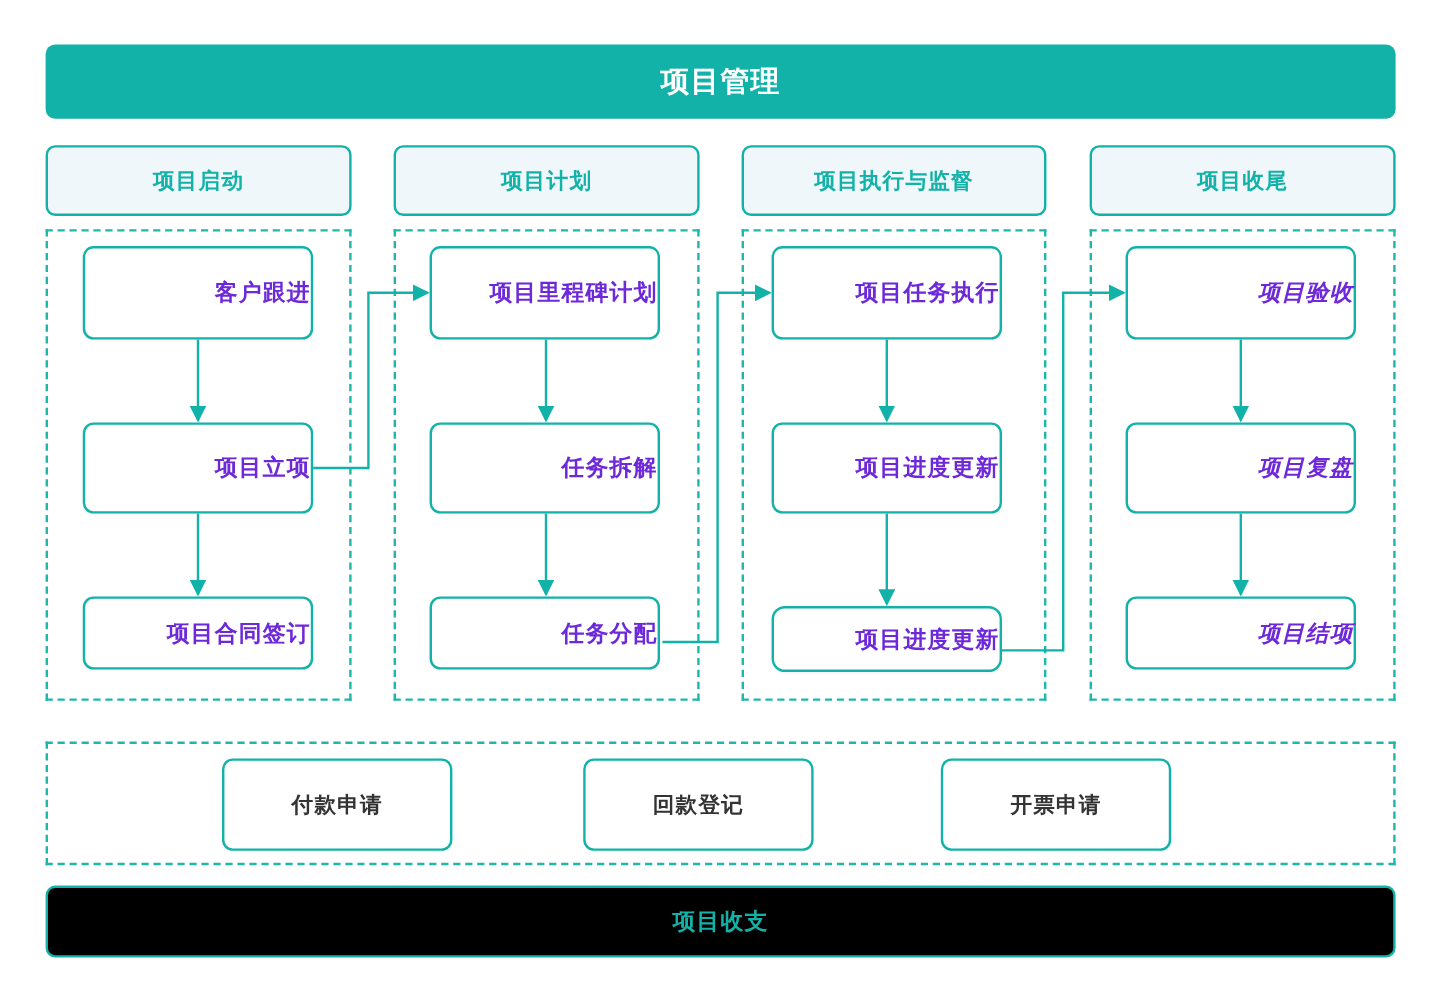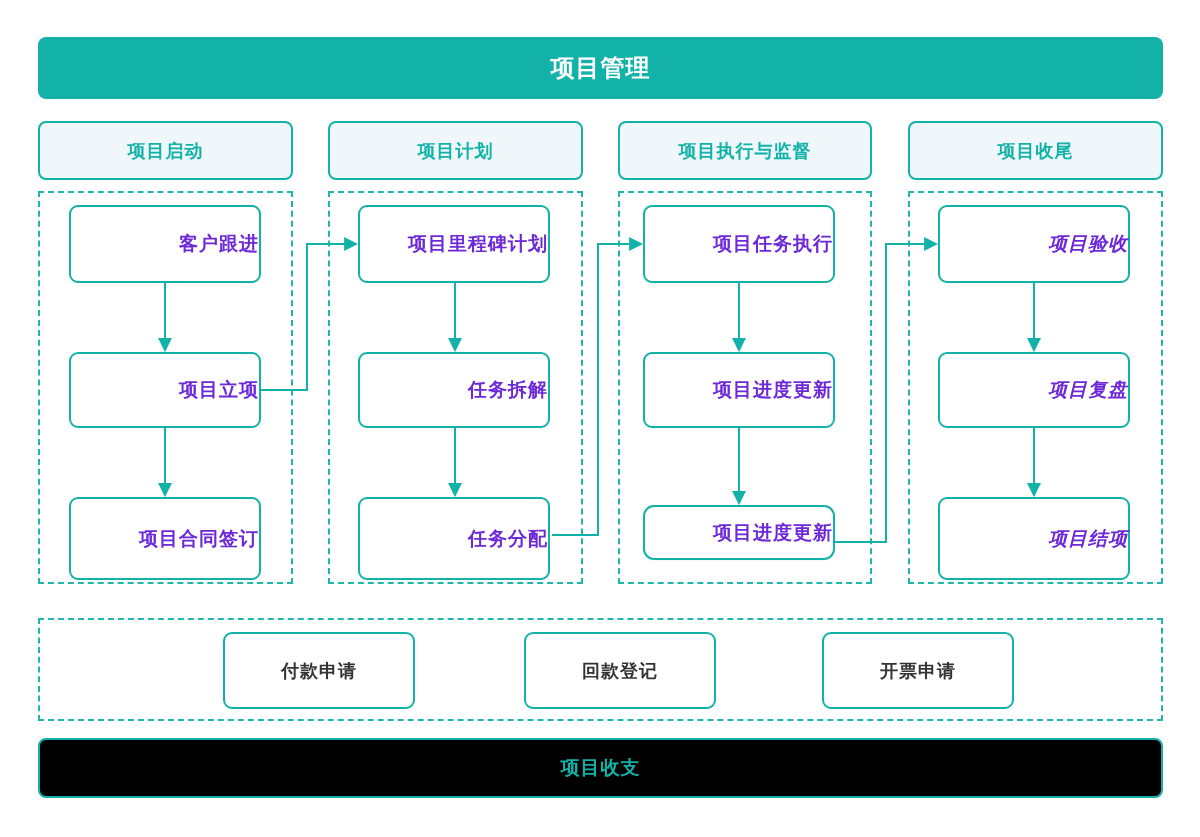--- a/index.html
+++ b/index.html
@@ -54,32 +54,32 @@
   
   .node {
     position: absolute; width: 192px;
     background: #ffffff; border: 2px solid #12b2a8; border-radius: 9px;
     display: flex; align-items: center; justify-content: flex-end;
     color: #6d28d9; font-size: 19px; font-weight: bold; letter-spacing: 1px;
     box-shadow: 0 1px 2px rgba(0,0,0,0.04);
   }
   .row1 { top: 205px; height: 78px; }
   .row2 { top: 352px; height: 76px; }
-  .row3 { top: 497px; height: 83px; }
+  .row3 { top: 497px; height: 61px; }
   .col1 { left: 69px; }
   .col2 { left: 358px; }
   .col3 { left: 643px; }
   .col4 { left: 938px; font-style: italic; }
   .node.c3r3 { top: 505px; height: 55px; border-radius: 11px; }
 
   .fnode {
     position: absolute; top: 632px; height: 77px; width: 192px;
     background: #ffffff; border: 2px solid #12b2a8; border-radius: 9px;
     display: flex; align-items: center; justify-content: center;
-    color: #333333; font-size: 18px; font-weight: bold; letter-spacing: 1px; margin-left: 38px;
+    color: #333333; font-size: 18px; font-weight: bold; letter-spacing: 1px;
   }
   .f1 { left: 185px; }
   .f2 { left: 486px; }
   .f3 { left: 784px; }
 
   svg.overlay { position: absolute; left: 0; top: 0; pointer-events: none; }
 </style>
 </head>
 <body>
 

